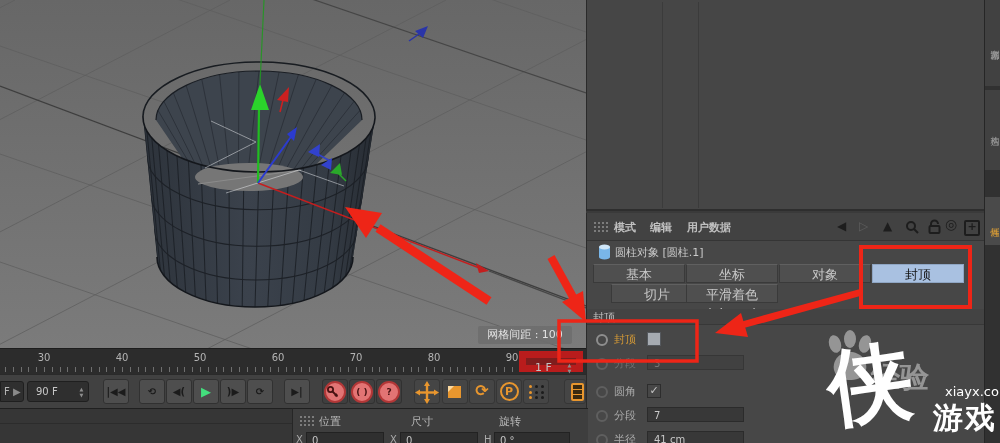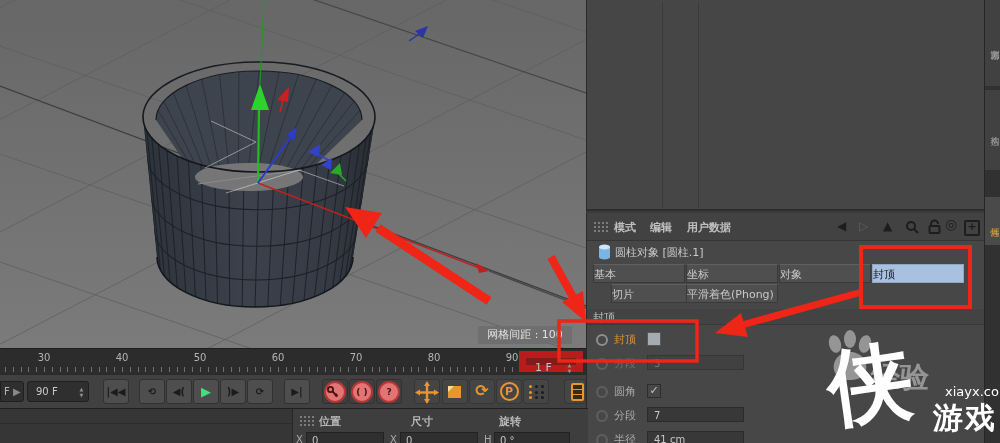--- a/index.html
+++ b/index.html
@@ -21,21 +21,21 @@
   #attr{left:586px;top:213px;width:398px;height:230px;background:#474747;border-left:1px solid #2a2a2a;box-sizing:border-box;}
   .grip{width:15px;height:11px;background-image:radial-gradient(#7c7c7c 1px,transparent 1.2px);
         background-size:4px 4px;}
   .menu-item{color:#c0c0c0;font-size:11px;top:7px;cursor:default;font-weight:bold;}
   .hicon{top:6px;color:#1d1d1d;font-size:12px;line-height:14px;}
   .iconbox{width:12px;height:12px;border:2px solid #1d1d1d;border-radius:2px;color:#1d1d1d;
            font-size:11px;line-height:10px;text-align:center;font-weight:bold;}
   #obj-row{left:0;top:28px;width:100%;height:22px;}
   #obj-label{left:28px;top:4px;color:#cacaca;font-size:11px;}
   .tab{height:19px;width:92px;background:#4f4f4f;border:1px solid #3a3a3a;border-top-color:#606060;
-       color:#c8c8c8;font-size:11px;line-height:19px;text-align:left;box-sizing:border-box;}
+       color:#c8c8c8;font-size:13px;line-height:19px;text-align:center;box-sizing:border-box;}
   .tab.sel{background:#a9c1e1;color:#141414;border-color:#8fa6c4;}
   #sec-caps{left:0;top:96px;width:100%;height:15px;background:#434343;border-bottom:1px solid #383838;}
   #sec-caps span{position:absolute;left:6px;top:1px;font-size:11px;color:#c2c2c2;}
   .prow{left:0;width:100%;height:20px;}
   .kf{position:absolute;left:9px;top:4px;width:8px;height:8px;border:2px solid #8e8e8e;border-radius:50%;}
   .kf.dim{border-color:#5f5f5f;}
   .plabel{position:absolute;left:27px;top:2px;font-size:11px;color:#a8a8a8;}
   .plabel.cap{color:#d79b36;}
   .plabel.dim{color:#6e6e6e;}
   .cb{position:absolute;left:60px;top:2px;width:12px;height:12px;background:#a6abb1;border:1px solid #55595e;}
@@ -75,21 +75,21 @@
   .dotgrid i{position:absolute;width:3px;height:3px;border-radius:50%;background:#1c1c1c;}
   .dotgrid i.o{background:#e8962e;}
   .film{position:absolute;left:6px;top:3px;width:13px;height:18px;background:#e8962e;border-radius:2px;}
   .film i{position:absolute;left:2px;width:9px;height:4px;background:#3a2a10;}
 
   
   #blpanel{left:0;top:408px;width:292px;height:35px;background:#363636;border-top:1px solid #202020;box-sizing:border-box;}
   #blpanel .line{position:absolute;left:0;top:14px;width:100%;height:1px;background:#2c2c2c;}
   #coords{left:292px;top:408px;width:296px;height:35px;background:#3e3e3e;border-top:1px solid #202020;
           border-left:1px solid #262626;box-sizing:border-box;overflow:hidden;}
-  .chead{position:absolute;top:5px;font-size:11px;color:#b8b8b8;font-weight:bold;}
+  .chead{position:absolute;top:5px;font-size:11px;color:#b8b8b8;}
   .caxis{position:absolute;top:25px;font-size:10px;color:#aaa;}
   .cfield{position:absolute;top:23px;width:78px;height:16px;background:#2f2f2f;border:1px solid #222;
           color:#c5c5c5;font-size:10px;line-height:15px;padding-left:5px;box-sizing:border-box;}
 
   
   #wm-baidu{left:740px;top:330px;width:250px;height:105px;opacity:.55;color:#d5d5d5;pointer-events:none;}
   #wm-baidu .brand{position:absolute;left:22px;top:24px;font-size:34px;font-weight:bold;}
   #wm-baidu .cn{position:absolute;left:131px;top:28px;font-size:29px;font-weight:bold;}
   #wm-baidu .url{position:absolute;left:22px;top:68px;font-size:19px;}
   #wm-xia{left:820px;top:340px;width:180px;height:103px;color:#fff;pointer-events:none;}

